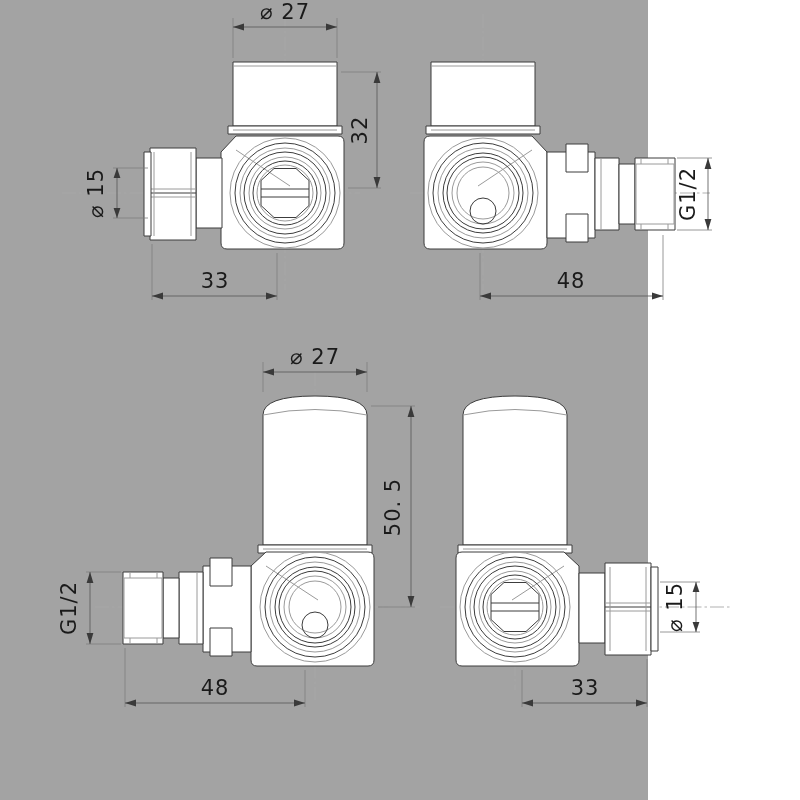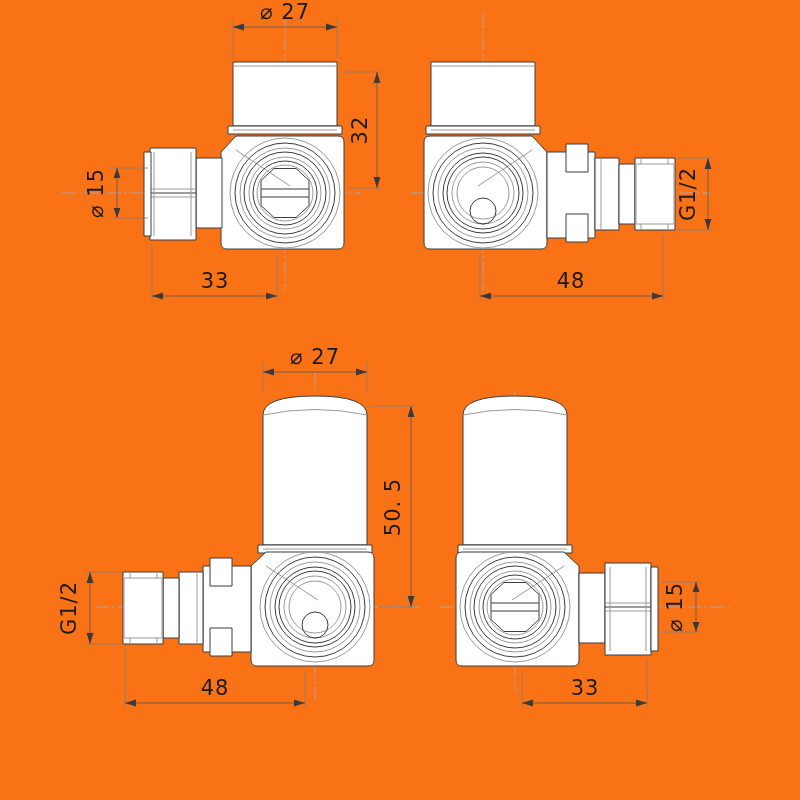--- a/index.html
+++ b/index.html
@@ -1,18 +1,18 @@
 <!DOCTYPE html>
 <html><head>
 <meta charset="utf-8">
 <style>
   html,body{margin:0;padding:0;background:#ffffff;}
   body{width:800px;height:800px;overflow:hidden;
        font-family:"DejaVu Sans","Liberation Sans",sans-serif;}
-  #sheet{position:relative;width:800px;height:800px;background:#f97316;}
+  #sheet{position:relative;width:648px;height:800px;background:#a3a3a3;}
   svg{display:block;}
   .obj{fill:none;stroke:#3c3c3c;stroke-width:1;vector-effect:non-scaling-stroke;}
   .obj-l{fill:none;stroke:#9a9a9a;stroke-width:1;vector-effect:non-scaling-stroke;}
   .obj-f{fill:#ffffff;stroke:#3c3c3c;stroke-width:1;vector-effect:non-scaling-stroke;}
   .obj-f2{fill:#ffffff;stroke:#9a9a9a;stroke-width:1;vector-effect:non-scaling-stroke;}
   .cl{fill:none;stroke:#a8a8a8;stroke-width:0.9;
       stroke-dasharray:14 3 2.5 3;vector-effect:non-scaling-stroke;}
   .dim{fill:none;stroke:#5a5a5a;stroke-width:0.85;vector-effect:non-scaling-stroke;}
   .ext{fill:none;stroke:#7d7d7d;stroke-width:0.8;vector-effect:non-scaling-stroke;}
   .arw{fill:#3a3a3a;stroke:none;}

